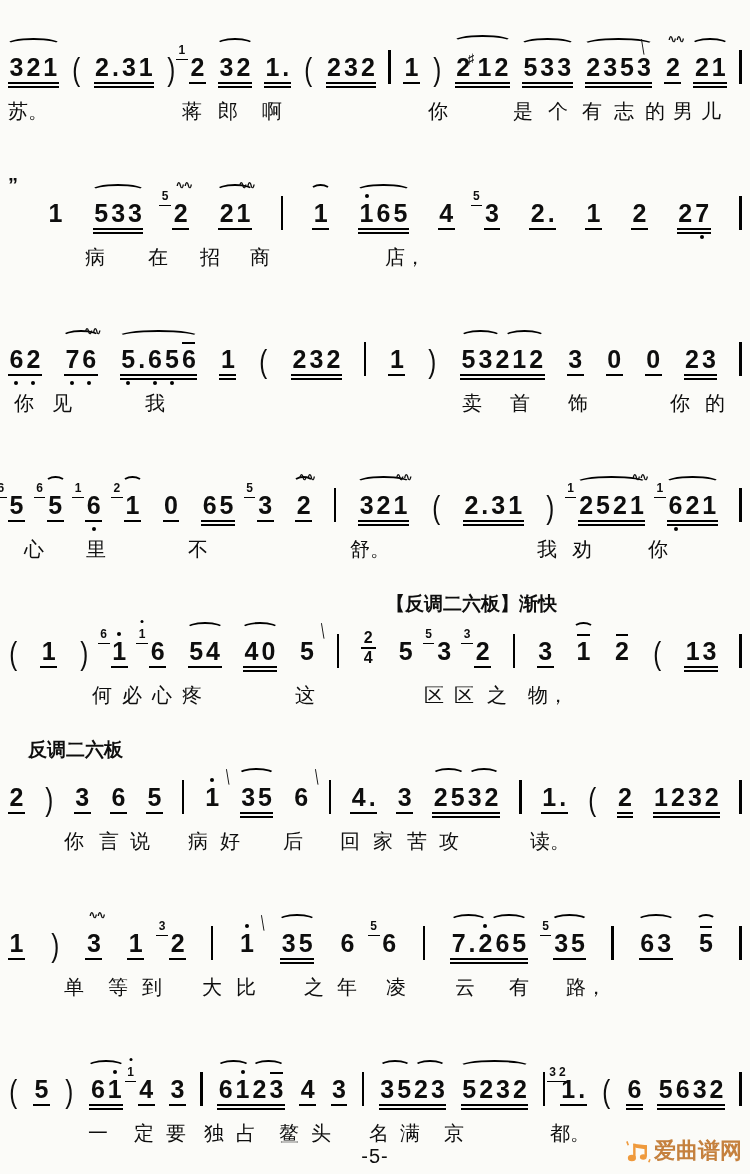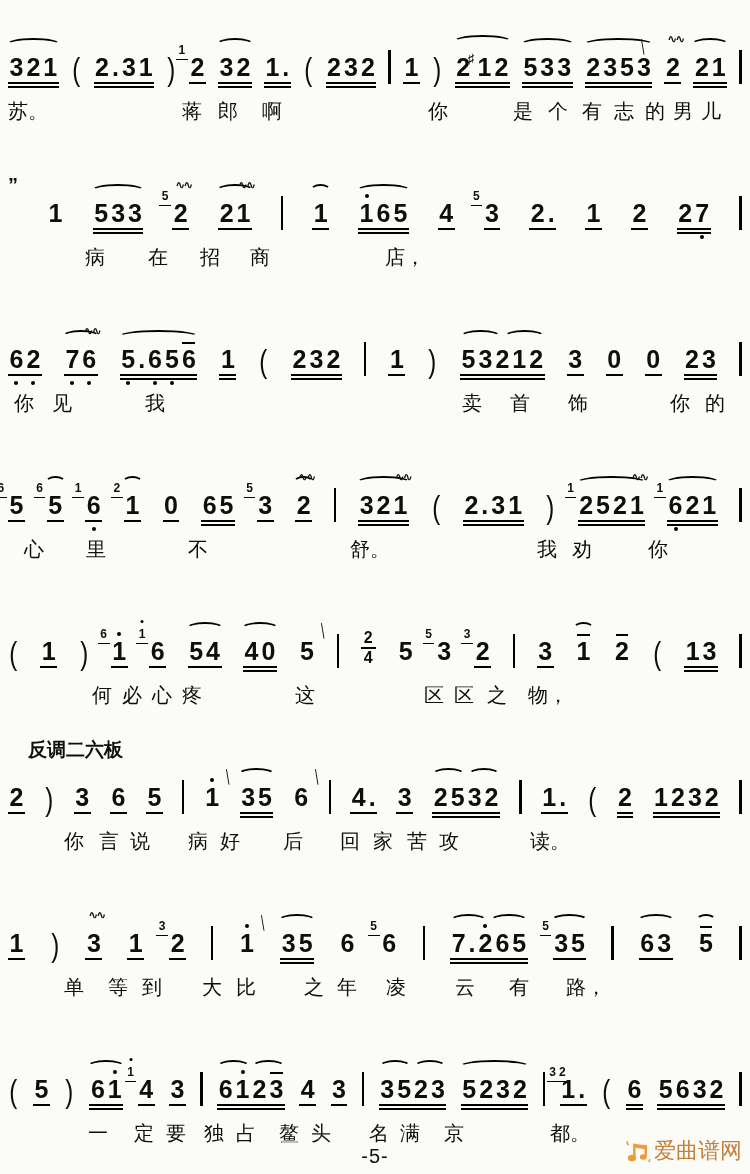--- a/index.html
+++ b/index.html
@@ -31,21 +31,21 @@
   .breath{font-size:20px;font-weight:bold;align-self:flex-start;margin-top:-8px;}
   .bar{width:2.5px;height:34px;background:#000;align-self:flex-end;margin-bottom:-4px;}
   .paren{font-size:32px;line-height:1;align-self:flex-end;margin-bottom:-5px;font-weight:400;transform:scaleX(.75);}
   .time{align-self:flex-end;text-align:center;margin-bottom:-2px;}
   .tn{font-size:16px;font-weight:bold;line-height:1.08;padding:0 3px;}
   .td{border-top:2px solid #000;}
   .lyrics{position:relative;height:26px;margin-top:18px;font-size:20px;}
   .lyrics span{position:absolute;top:0;white-space:nowrap;}
   .pagenum{position:absolute;bottom:6px;left:0;right:0;text-align:center;font-size:20px;letter-spacing:1px;}
   .wm{position:absolute;right:8px;bottom:8px;display:flex;align-items:center;gap:3px;
-      font-size:22px;font-weight:normal;}
+      font-size:22px;font-weight:bold;}
   .wm svg{display:block;}
 </style>
 </head>
 <body>
 
 <div id="sheet">
   <div id="score">
       <div class="system">
         <div class="notes">
           <span class="tok"><span class="arc"></span><span class="units"><span class="un"><span class="gl">3</span></span><span class="un"><span class="gl">2</span></span><span class="un"><span class="gl">1</span></span></span><span class="ln" style="bottom: -4px;"></span><span class="ln" style="bottom: -8px;"></span></span>
@@ -160,20 +160,21 @@
           <span style="left: 24px;">心</span>
           <span style="left: 86px;">里</span>
           <span style="left: 188px;">不</span>
           <span style="left: 350px;">舒。</span>
           <span style="left: 537px;">我</span>
           <span style="left: 572px;">劝</span>
           <span style="left: 648px;">你</span>
         </div>
       </div>
       <div class="system">
+        <div class="syslabel" style="left: 386px;">【反调二六板】渐快</div>
         <div class="notes">
           <span class="paren">(</span>
           <span class="tok"><span class="units"><span class="un"><span class="gl">1</span></span></span><span class="ln" style="bottom: -4px;"></span></span>
           <span class="paren">)</span>
           <span class="tok"><span class="grace"><span class="units"><span class="un"><span class="gl">6</span></span></span></span><span class="units"><span class="un"><span class="gl">1</span><span class="da"></span></span></span><span class="ln" style="bottom: -4px;"></span></span>
           <span class="tok"><span class="grace"><span class="units"><span class="un"><span class="gl">1</span><span class="da"></span></span></span></span><span class="units"><span class="un"><span class="gl">6</span></span></span><span class="ln" style="bottom: -4px;"></span></span>
           <span class="tok"><span class="arc"></span><span class="units"><span class="un"><span class="gl">5</span></span><span class="un"><span class="gl">4</span></span></span><span class="ln" style="bottom: -4px;"></span></span>
           <span class="tok"><span class="arc"></span><span class="units"><span class="un"><span class="gl">4</span></span><span class="un"><span class="gl">0</span></span></span><span class="ln" style="bottom: -4px;"></span><span class="ln" style="bottom: -8px;"></span></span>
           <span class="tok"><span class="units"><span class="un"><span class="gl">5</span><span class="tick">╲</span></span></span></span>
           <div class="bar"></div>

